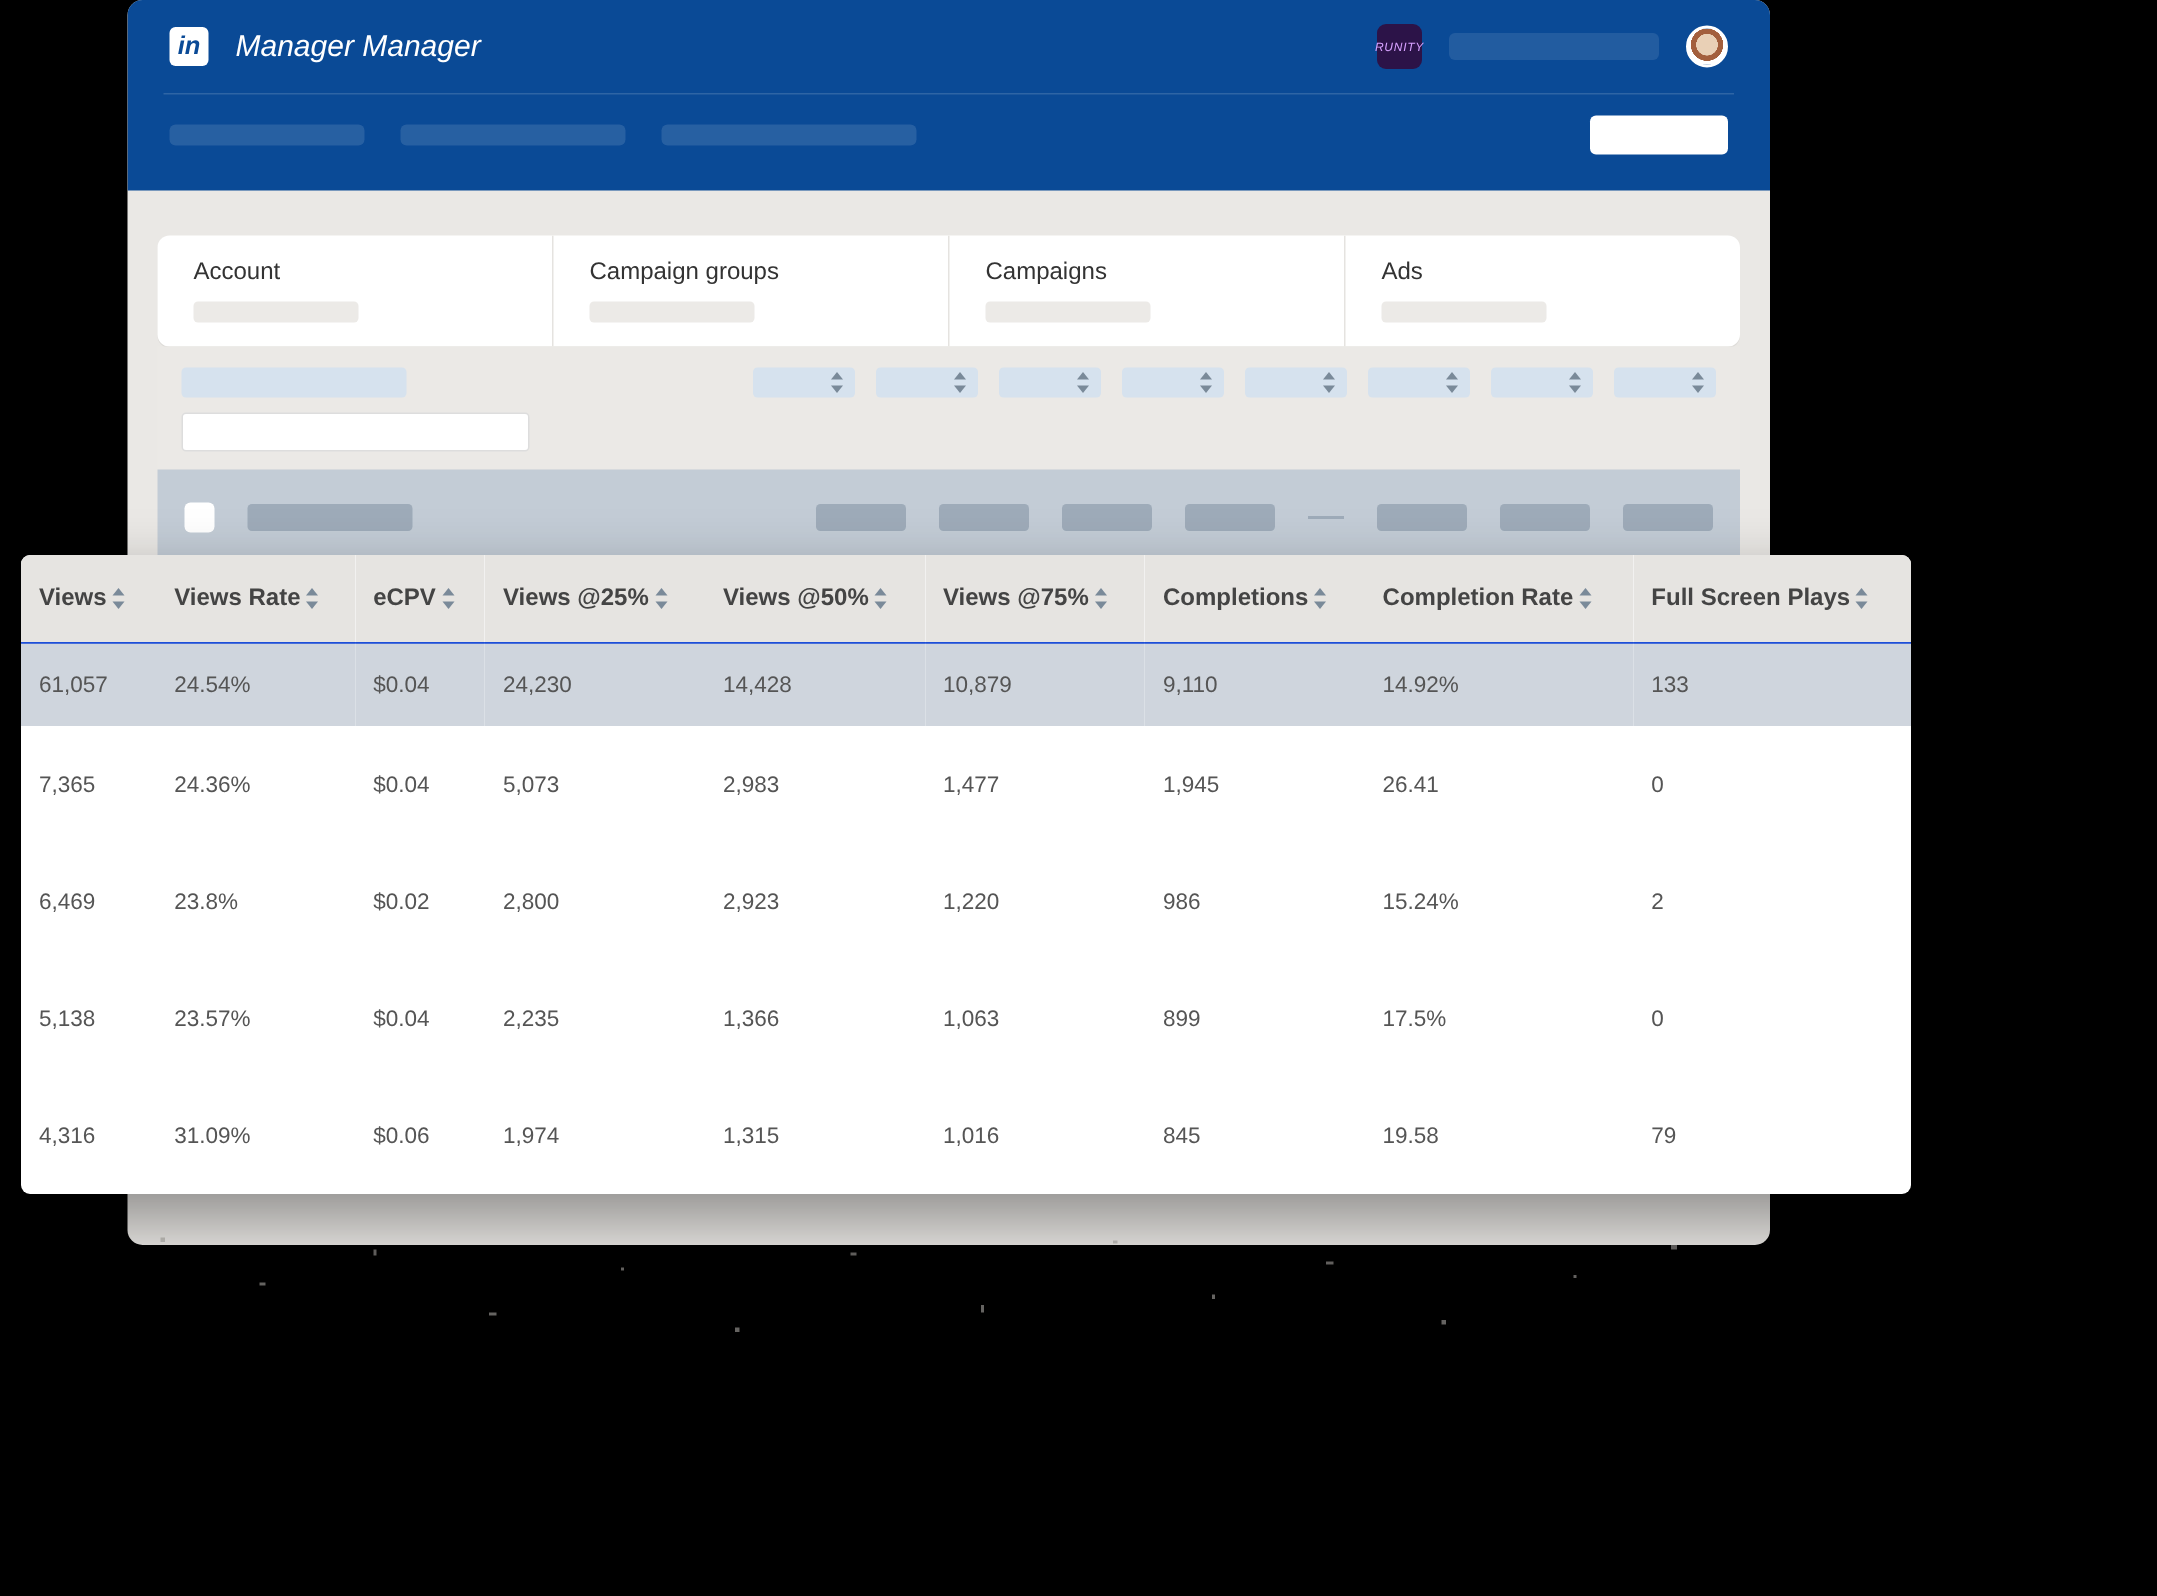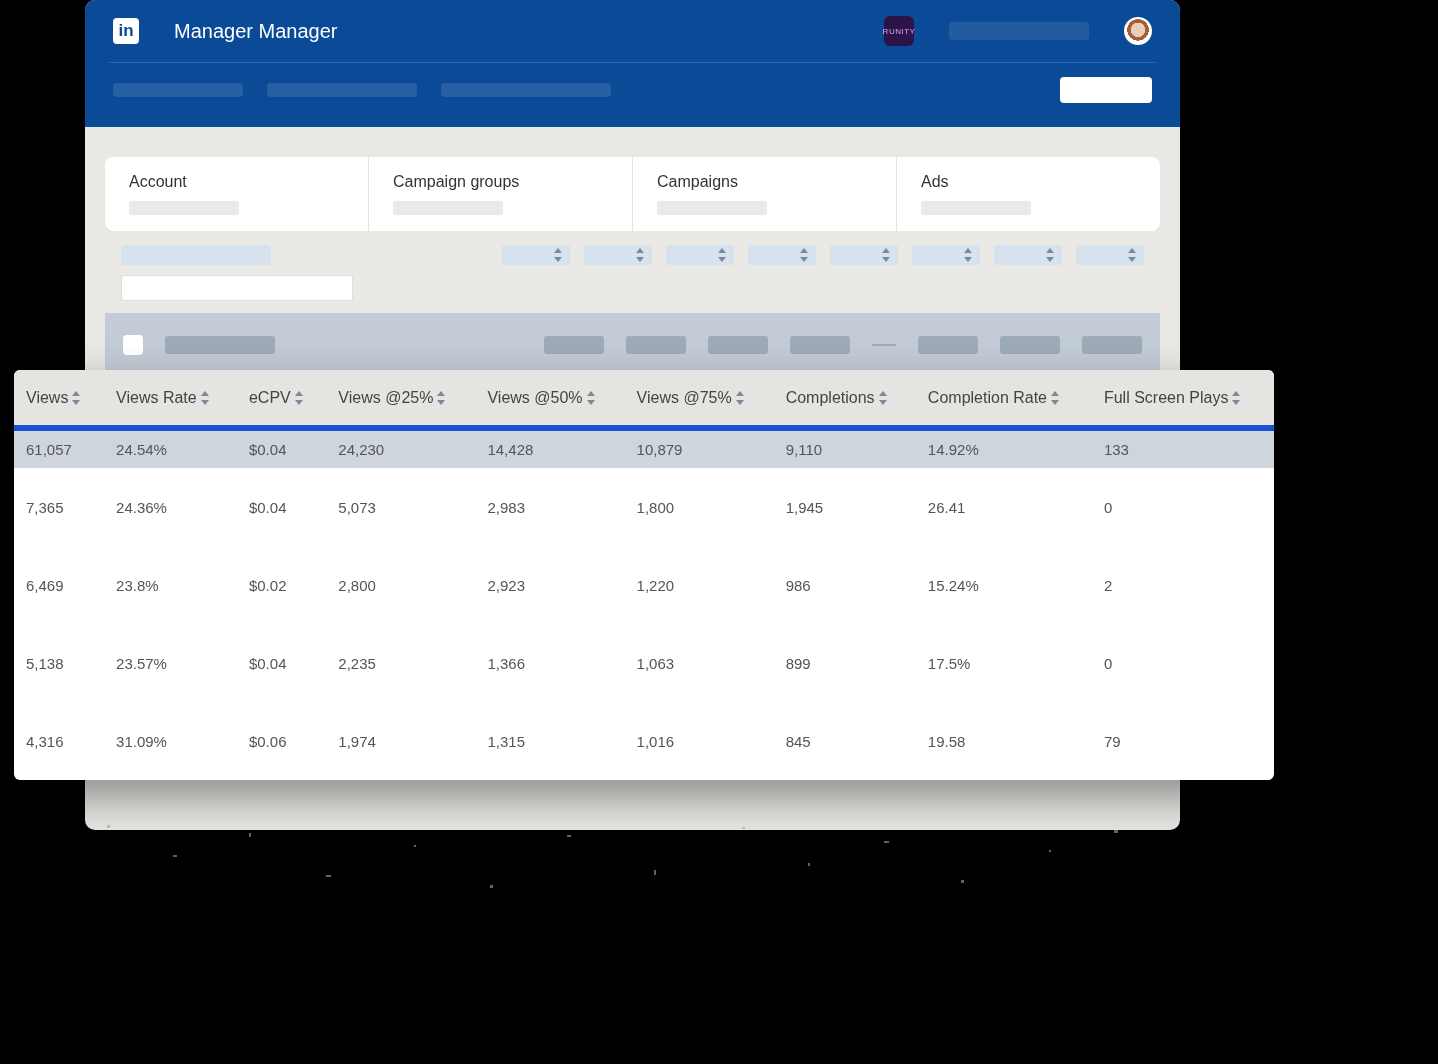--- a/index.html
+++ b/index.html
@@ -26,21 +26,22 @@
   }
 
   .header {
     background: #0a4a96;
     color: #fff;
     padding: 16px 28px 24px 28px;
   }
   .header-top {
     display: flex;
     align-items: center;
-    gap: 35px;
+    gap: 18px;
+    font-style: italic;
   }
   .linkedin-logo {
     width: 26px;
     height: 26px;
     background: #fff;
     border-radius: 4px;
     display: flex;
     align-items: center;
     justify-content: center;
     color: #0a4a96;
@@ -201,34 +202,34 @@
     border-collapse:collapse;
   }
   .data-table th, .data-table td {
     text-align:left;
     padding: 0 12px;
     white-space:nowrap;
   }
   .data-table thead th {
     height:58px;
     background:#e6e4e1;
-    font-weight:400;
+    font-weight:700;
     color:#444;
     font-size:16px;
-    border-bottom:6px solid #1d4ed8;
+    border-bottom:1px solid #1d4ed8;
     position:relative;
   }
   .data-table thead th .th-inner {
     display:inline-flex; align-items:center; gap:4px;
   }
   .data-table tbody tr { height:78px; }
   .data-table tbody tr.summary {
     background:#cfd5dd;
     color:#555;
-    height:40px;
+    height:56px;
   }
 
   
   .glitch {
     position:absolute;
     left:85px;
     top:815px;
     width:1095px;
     height:120px;
     pointer-events:none;
@@ -401,21 +402,21 @@
         <td>9,110</td>
         <td>14.92%</td>
         <td>133</td>
       </tr>
       <tr>
         <td>7,365</td>
         <td>24.36%</td>
         <td>$0.04</td>
         <td>5,073</td>
         <td>2,983</td>
-        <td>1,800</td>
+        <td>1,477</td>
         <td>1,945</td>
         <td>26.41</td>
         <td>0</td>
       </tr>
       <tr>
         <td>6,469</td>
         <td>23.8%</td>
         <td>$0.02</td>
         <td>2,800</td>
         <td>2,923</td>

